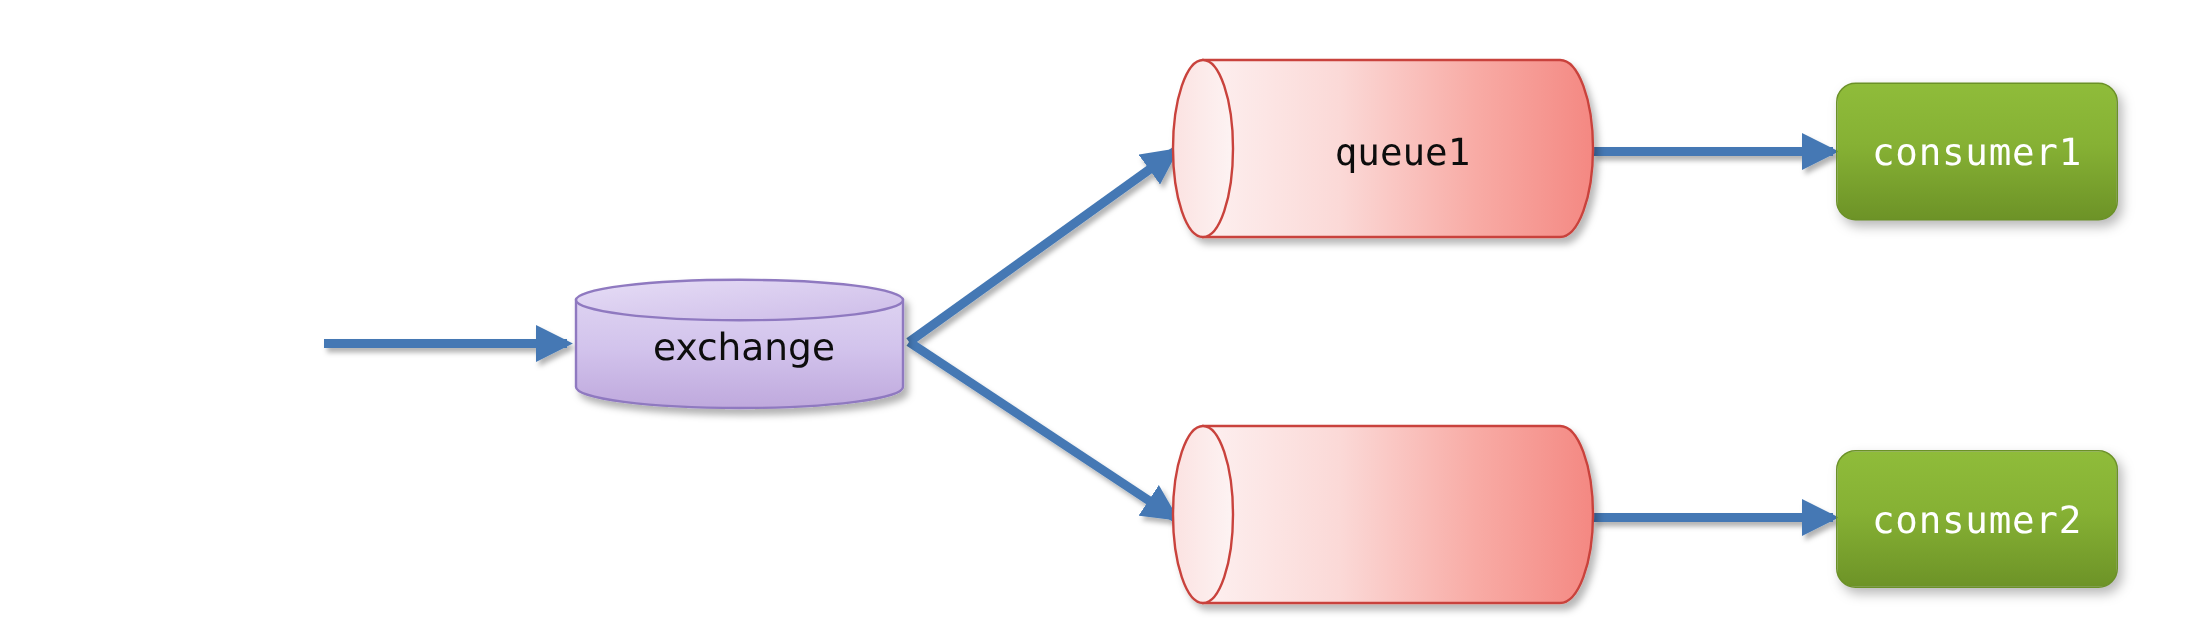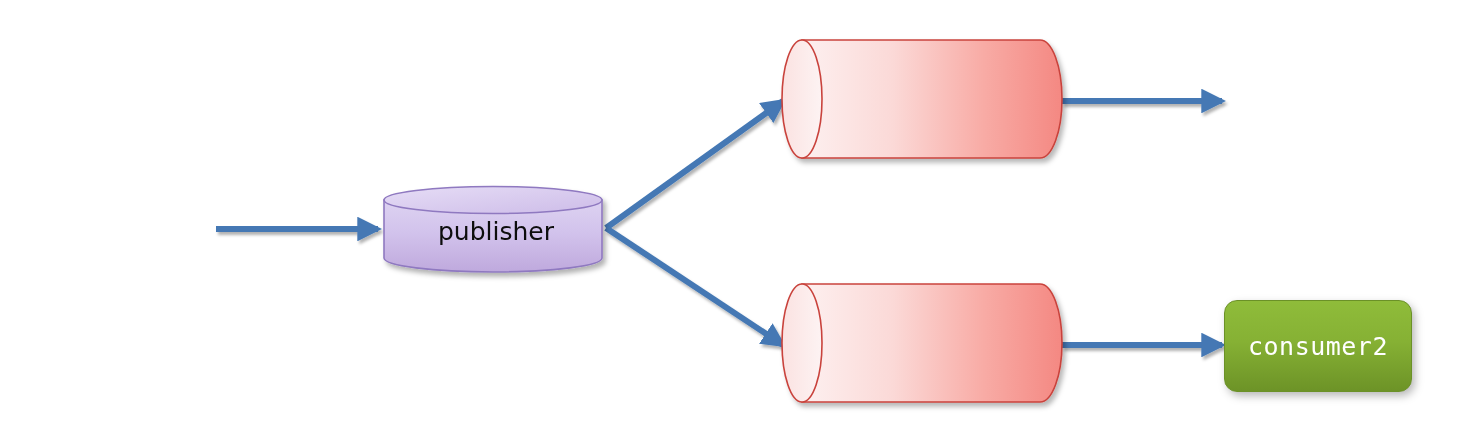--- a/index.html
+++ b/index.html
@@ -110,21 +110,21 @@
       </linearGradient>
       <filter id="exShadow" x="-20%" y="-20%" width="150%" height="160%">
         <feDropShadow dx="3" dy="4" stdDeviation="2.6" flood-color="#000000" flood-opacity="0.30"></feDropShadow>
       </filter>
     </defs>
     <g filter="url(#exShadow)">
       <path d="M 2 14 L 2 72 A 109 14 0 0 0 220 72 L 220 14 Z" fill="url(#exBody)" stroke="#8f79c0" stroke-width="1.6"></path>
       <ellipse cx="111" cy="14" rx="109" ry="13.5" fill="url(#exTop)" stroke="#8f79c0" stroke-width="1.6"></ellipse>
     </g>
   </svg>
-  <div class="cyl-label exchange-label" style="left:382px; top:206px; width:228px; height:50px;">publisher</div>
+  <div class="cyl-label exchange-label" style="left:382px; top:206px; width:228px; height:50px;">exchange</div>
 
   <svg class="cyl" style="left:780px; top:36px;" width="290" height="130" viewBox="0 0 290 130">
     <defs>
       <linearGradient id="q1Body" x1="0" y1="0" x2="1" y2="0">
         <stop offset="0%" stop-color="#fdf0f0"></stop>
         <stop offset="35%" stop-color="#fbd9d7"></stop>
         <stop offset="70%" stop-color="#f8aba5"></stop>
         <stop offset="100%" stop-color="#f48882"></stop>
       </linearGradient>
       <linearGradient id="q1Cap" x1="0" y1="0" x2="1" y2="0">
@@ -133,20 +133,21 @@
       </linearGradient>
       <filter id="q1Shadow" x="-15%" y="-15%" width="140%" height="145%">
         <feDropShadow dx="3" dy="4" stdDeviation="2.6" flood-color="#000000" flood-opacity="0.28"></feDropShadow>
       </filter>
     </defs>
     <g filter="url(#q1Shadow)">
       <path d="M 22 4 L 260 4 A 22 59 0 0 1 260 122 L 22 122 Z" fill="url(#q1Body)" stroke="#c9433c" stroke-width="1.6"></path>
       <ellipse cx="22" cy="63" rx="20" ry="59" fill="url(#q1Cap)" stroke="#c9433c" stroke-width="1.6"></ellipse>
     </g>
   </svg>
+  <div class="cyl-label queue-label mono" style="left:820px; top:76px; width:230px; height:50px;">queue1</div>
 
   <svg class="cyl" style="left:780px; top:280px;" width="290" height="130" viewBox="0 0 290 130">
     <defs>
       <linearGradient id="q2Body" x1="0" y1="0" x2="1" y2="0">
         <stop offset="0%" stop-color="#fdf0f0"></stop>
         <stop offset="35%" stop-color="#fbd9d7"></stop>
         <stop offset="70%" stop-color="#f8aba5"></stop>
         <stop offset="100%" stop-color="#f48882"></stop>
       </linearGradient>
       <linearGradient id="q2Cap" x1="0" y1="0" x2="1" y2="0">
@@ -156,18 +157,21 @@
       <filter id="q2Shadow" x="-15%" y="-15%" width="140%" height="145%">
         <feDropShadow dx="3" dy="4" stdDeviation="2.6" flood-color="#000000" flood-opacity="0.28"></feDropShadow>
       </filter>
     </defs>
     <g filter="url(#q2Shadow)">
       <path d="M 22 4 L 260 4 A 22 59 0 0 1 260 122 L 22 122 Z" fill="url(#q2Body)" stroke="#c9433c" stroke-width="1.6"></path>
       <ellipse cx="22" cy="63" rx="20" ry="59" fill="url(#q2Cap)" stroke="#c9433c" stroke-width="1.6"></ellipse>
     </g>
   </svg>
 
+  <div class="node rect-node consumer-node" style="left:1224px; top:55px; width:188px; height:92px;">
+    <span class="rect-label">consumer1</span>
+  </div>
 
   <div class="node rect-node consumer-node" style="left:1224px; top:300px; width:188px; height:92px;">
     <span class="rect-label">consumer2</span>
   </div>
 
 </div>
 
 </body></html>

